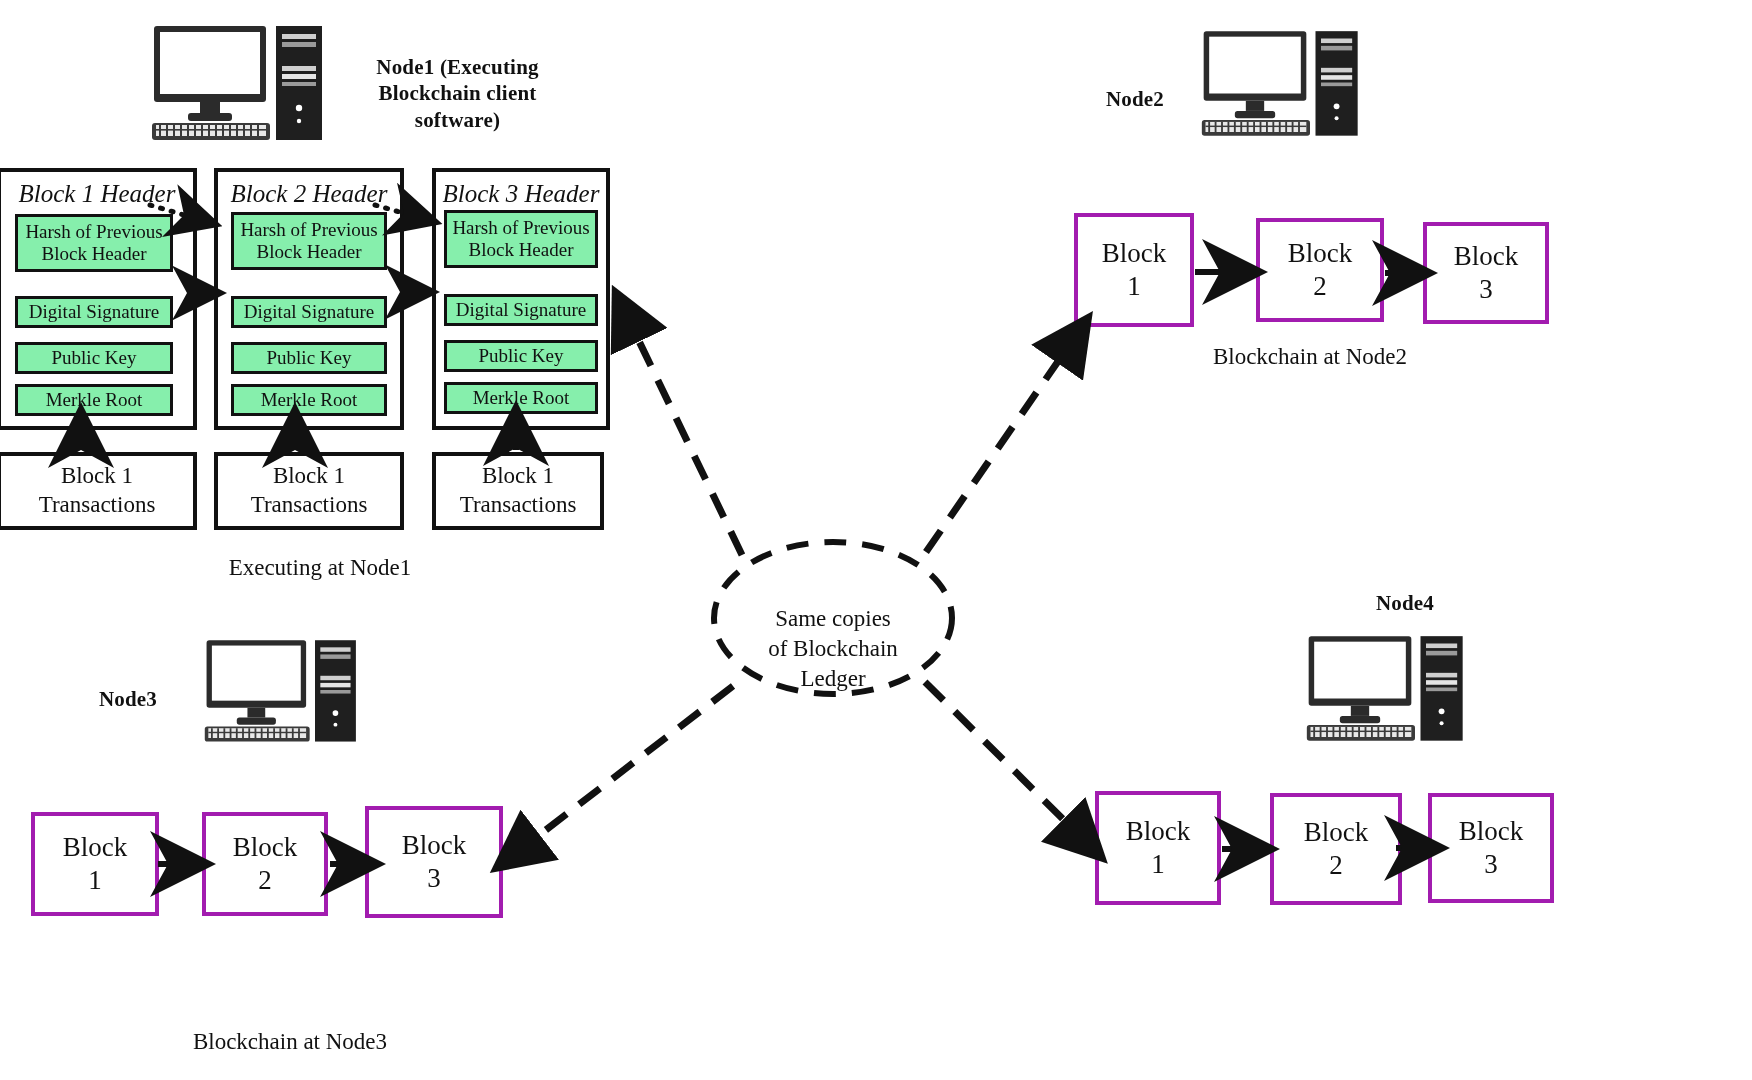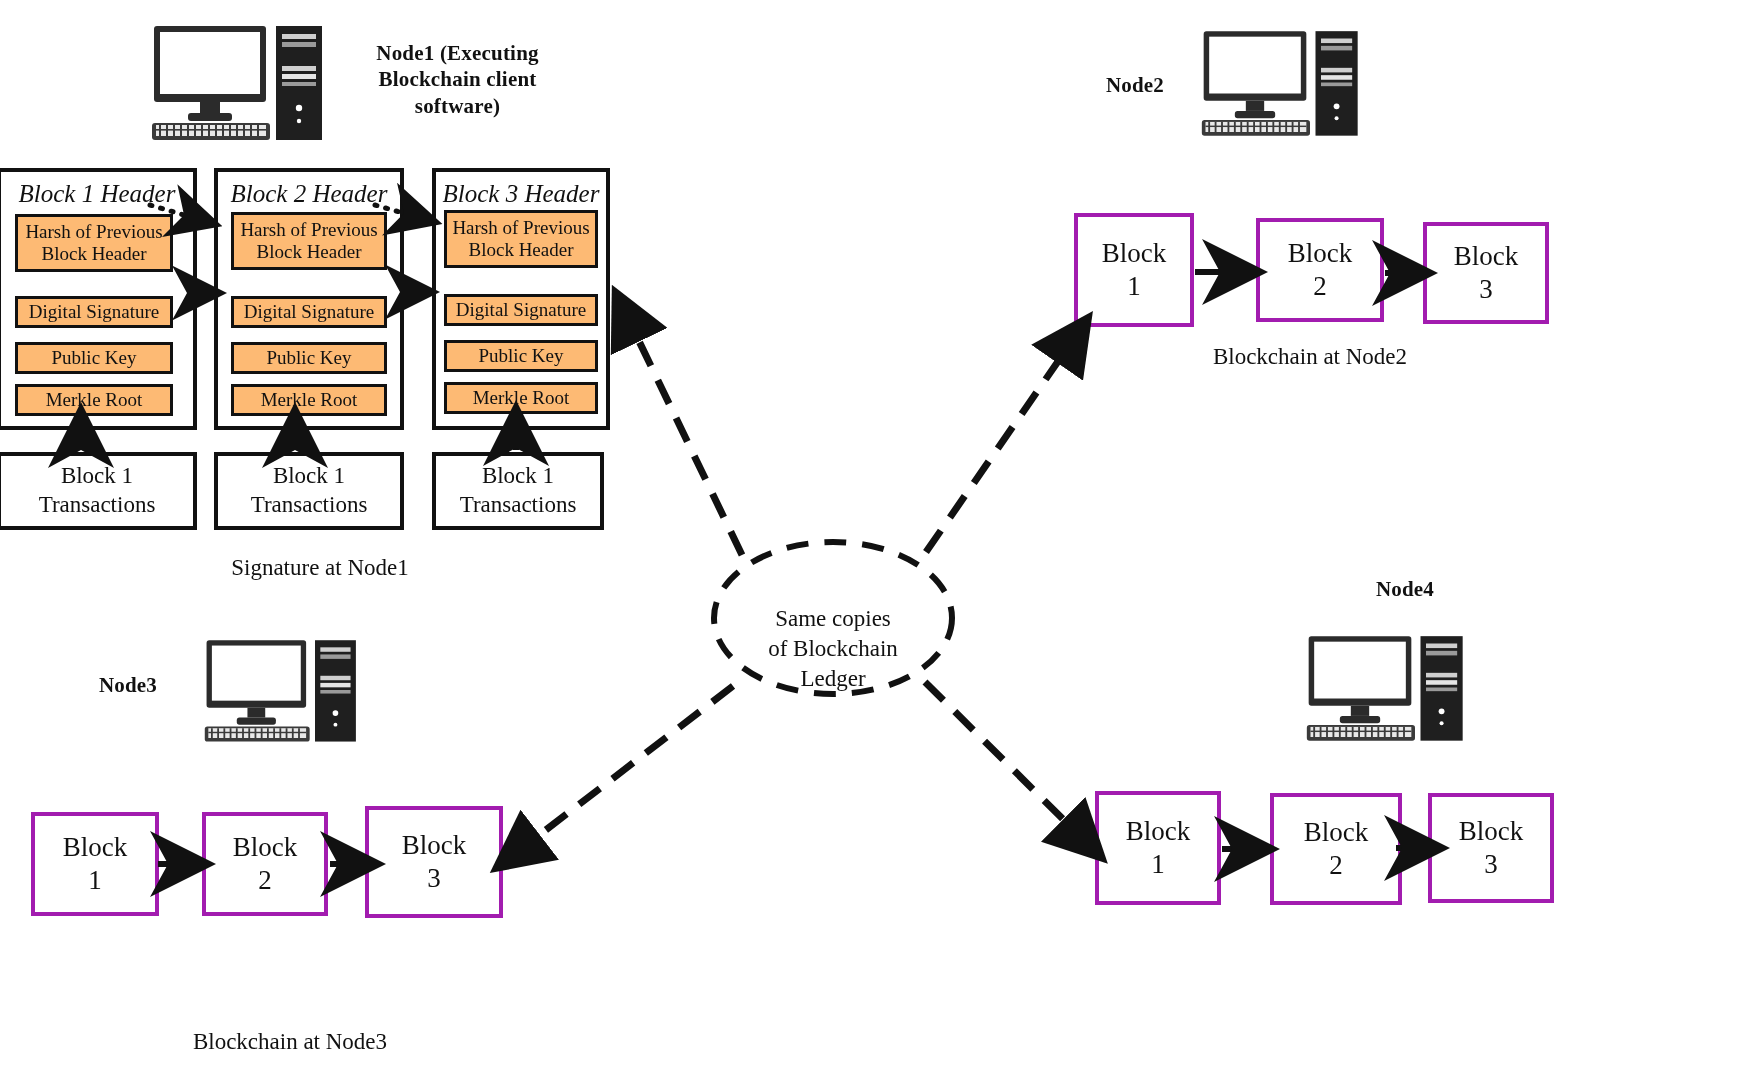--- a/index.html
+++ b/index.html
@@ -9,34 +9,35 @@
     font-family:"Liberation Serif","DejaVu Serif",serif;
     color:#111111;
   }
   #canvas{position:absolute;inset:0;}
   .abs{position:absolute;box-sizing:border-box;}
 
   
   .node-label{
     font-weight:bold;font-size:21px;line-height:1.25;text-align:center;
     letter-spacing:.2px;
+    margin-top:14px;
   }
   .caption{
     font-size:23px;text-align:center;line-height:1.2;white-space:nowrap;
   }
 
   
   .hdr-box{
     border:4px solid #111;background:#fff;
   }
   .hdr-title{
     text-align:center;font-size:25px;line-height:1.1;padding-top:8px;font-style:italic;
   }
   .field{
-    border:3px solid #111;background:#fdba74;text-align:center;
+    border:3px solid #111;background:#86efac;text-align:center;
     font-size:19px;line-height:1.18;display:flex;align-items:center;
     justify-content:center;
   }
   .txbox{
     border:4px solid #111;background:#fff;text-align:center;
     font-size:23px;line-height:1.25;display:flex;align-items:center;
     justify-content:center;
   }
   .blk{
     border:4px solid #a21caf;background:#fff;text-align:center;
@@ -177,21 +178,21 @@
     <path d="M375,55 L428,70" stroke="#111" stroke-width="5" fill="none" stroke-dasharray="2 9" stroke-linecap="round" marker-end="url(#ah)"></path>
 
     <path d="M196,143 L212,143" stroke="#111" stroke-width="5" fill="none" marker-end="url(#ah)"></path>
     <path d="M405,142 L425,142" stroke="#111" stroke-width="5" fill="none" marker-end="url(#ah)"></path>
 
     <path d="M81,300 L81,270" stroke="#111" stroke-width="6" fill="none" marker-end="url(#ahup)"></path>
     <path d="M295,300 L295,270" stroke="#111" stroke-width="6" fill="none" marker-end="url(#ahup)"></path>
     <path d="M516,300 L516,268" stroke="#111" stroke-width="6" fill="none" marker-end="url(#ahup)"></path>
   </svg>
 
-  <div class="abs caption" style="left:170px;top:554px;width:300px;">Signature at Node1</div>
+  <div class="abs caption" style="left:170px;top:554px;width:300px;">Executing at Node1</div>
 
   <div class="abs node-label" style="left:1075px;top:72px;width:120px;">Node2</div>
   <div class="pc" style="left:1200px;top:25px;">
     <svg width="165" height="115" viewBox="0 0 180 120" aria-hidden="true">
       <rect x="4" y="4" width="112" height="76" rx="3" fill="#2b2b2b"></rect>
       <rect x="10" y="10" width="100" height="62" fill="#ffffff"></rect>
       <rect x="50" y="80" width="20" height="11" fill="#2b2b2b"></rect>
       <rect x="38" y="91" width="44" height="8" rx="3" fill="#2b2b2b"></rect>
       <rect x="2" y="101" width="118" height="17" rx="3" fill="#3a3a3a"></rect>
       <rect x="6" y="103" width="110" height="11" fill="#e8e8e8"></rect>

